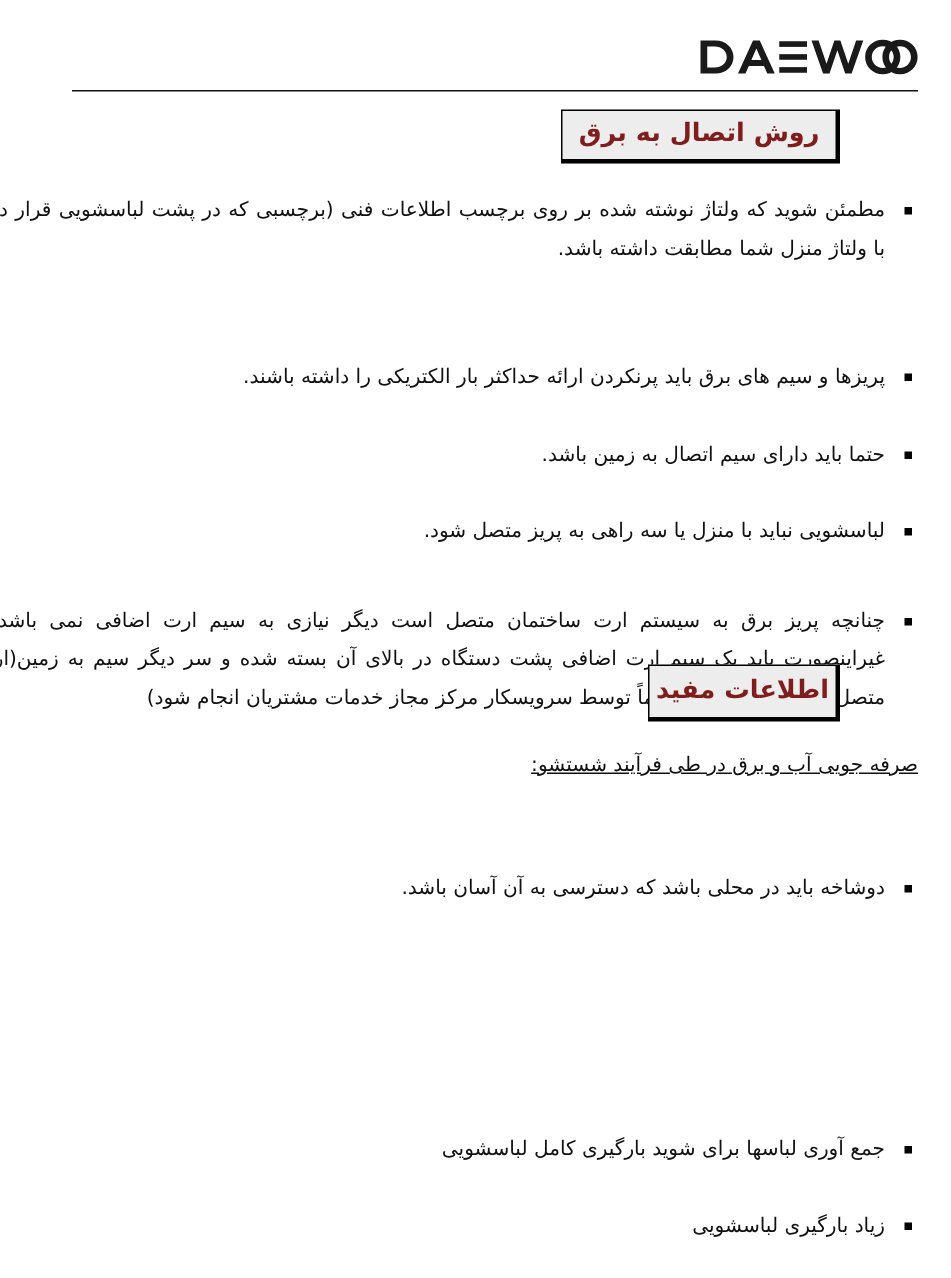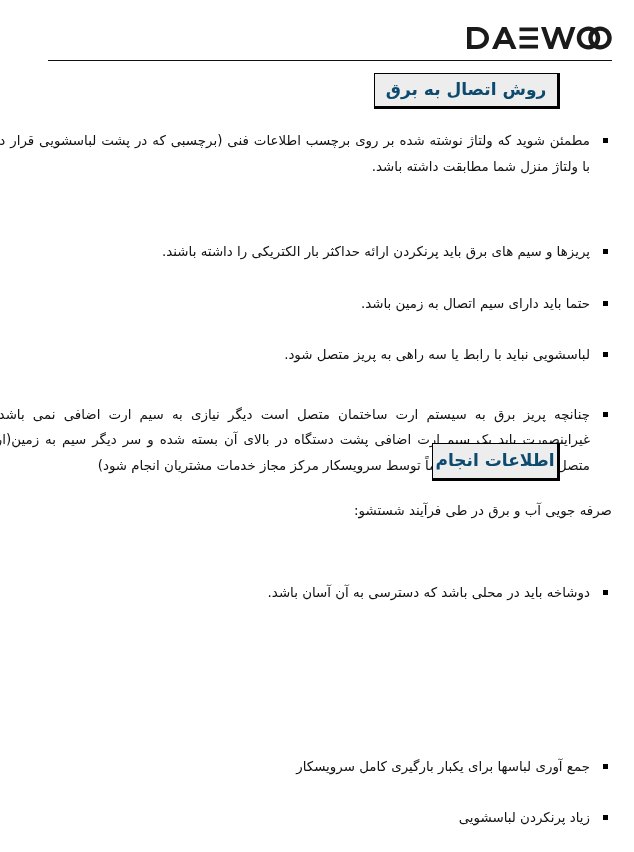--- a/index.html
+++ b/index.html
@@ -58,21 +58,21 @@
     background: #ededed;
     border-top: 1.3px solid #000000;
     border-left: 1.3px solid #000000;
     border-right: 3.2px solid #000000;
     border-bottom: 3.2px solid #000000;
     box-sizing: border-box;
     display: flex;
     align-items: center;
     justify-content: center;
     font-weight: bold;
-    color: #0c4a6e;
+    color: #7f1d1d;
     direction: rtl;
   }
   .section-title .st-label {
     font-size: 17px;
     line-height: 1;
     letter-spacing: 0.2px;
     padding-bottom: 2px;
   }
 
   #title-power {
@@ -95,20 +95,21 @@
     direction: rtl;
     text-align: justify;
     text-align-last: center;
     font-size: 13.4px;
     line-height: 25.5px;
     color: #111111;
   }
   .block.plain {
     text-align: left;
     text-align-last: right;
+    text-decoration: underline;
   }
 
   
   .bullet {
     position: relative;
     padding-right: 22px;
     margin: 0;
   }
   .bullet::before {
     content: "";
@@ -177,40 +178,40 @@
 
   <div class="block bullet no-justify" style="top:188px;">
     <span>پریزها و سیم های برق باید پرنکردن ارائه حداکثر بار الکتریکی را داشته باشند.</span>
   </div>
 
   <div class="block bullet no-justify" style="top:214px;">
     <span>حتما باید دارای سیم اتصال به زمین باشد.</span>
   </div>
 
   <div class="block bullet no-justify" style="top:240px;">
-    <span>لباسشویی نباید با رابط یا سه راهی به پریز متصل شود.</span>
+    <span>لباسشویی نباید با منزل یا سه راهی به پریز متصل شود.</span>
   </div>
 
   <div class="block bullet just" style="top:274px;">
     <span>چنانچه پریز برق به سیستم ارت ساختمان متصل است دیگر نیازی به سیم ارت اضافی نمی باشد در غیراینصورت باید یک سیم ارت اضافی پشت دستگاه در بالای آن بسته شده و سر دیگر سیم به زمین(ارت) متصل شود. (این کار باید حتماً توسط سرویسکار مرکز مجاز خدمات مشتریان انجام شود)</span>
   </div>
 
   <div class="block bullet no-justify" style="top:376px;">
     <span>دوشاخه باید در محلی باشد که دسترسی به آن آسان باشد.</span>
   </div>
 
   <div class="section-title" id="title-tips">
-    <span class="st-label">اطلاعات انجام</span>
+    <span class="st-label">اطلاعات مفید</span>
   </div>
 
   <div class="block plain" style="top:498px;">
     <span>صرفه جویی آب و برق در طی فرآیند شستشو:</span>
   </div>
 
   <div class="block bullet no-justify" style="top:524px;">
-    <span>جمع آوری لباسها برای یکبار بارگیری کامل سرویسکار</span>
+    <span>جمع آوری لباسها برای شوید بارگیری کامل لباسشویی</span>
   </div>
 
   <div class="block bullet no-justify" style="top:550px;">
-    <span>زیاد پرنکردن لباسشویی</span>
+    <span>زیاد بارگیری لباسشویی</span>
   </div>
 
 </div>
 
 </body></html>

